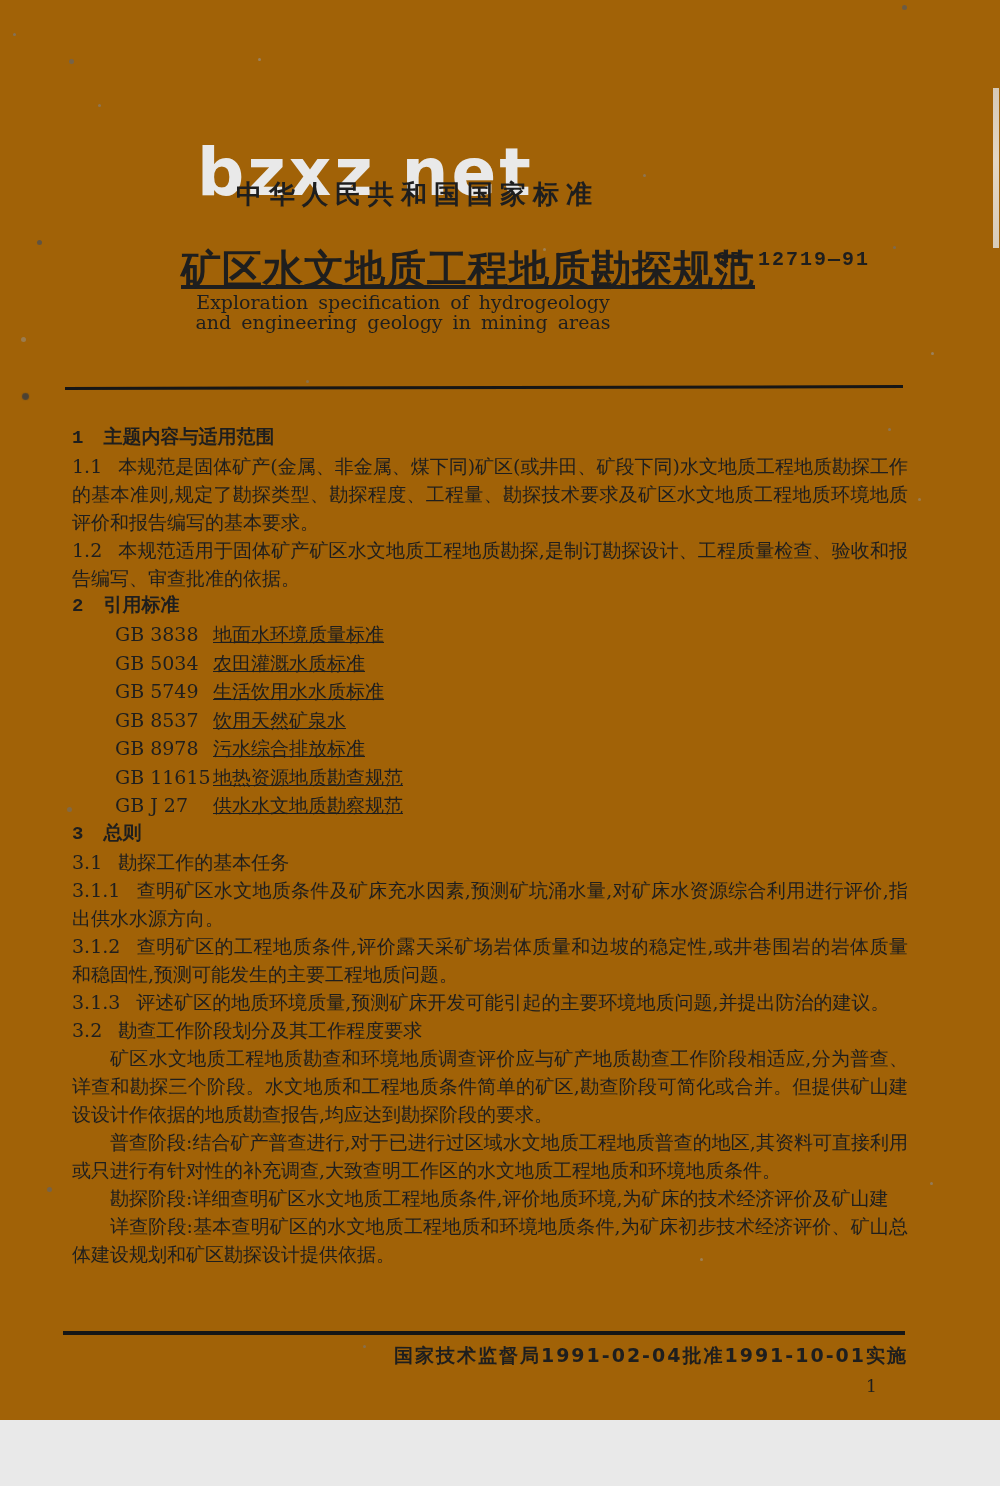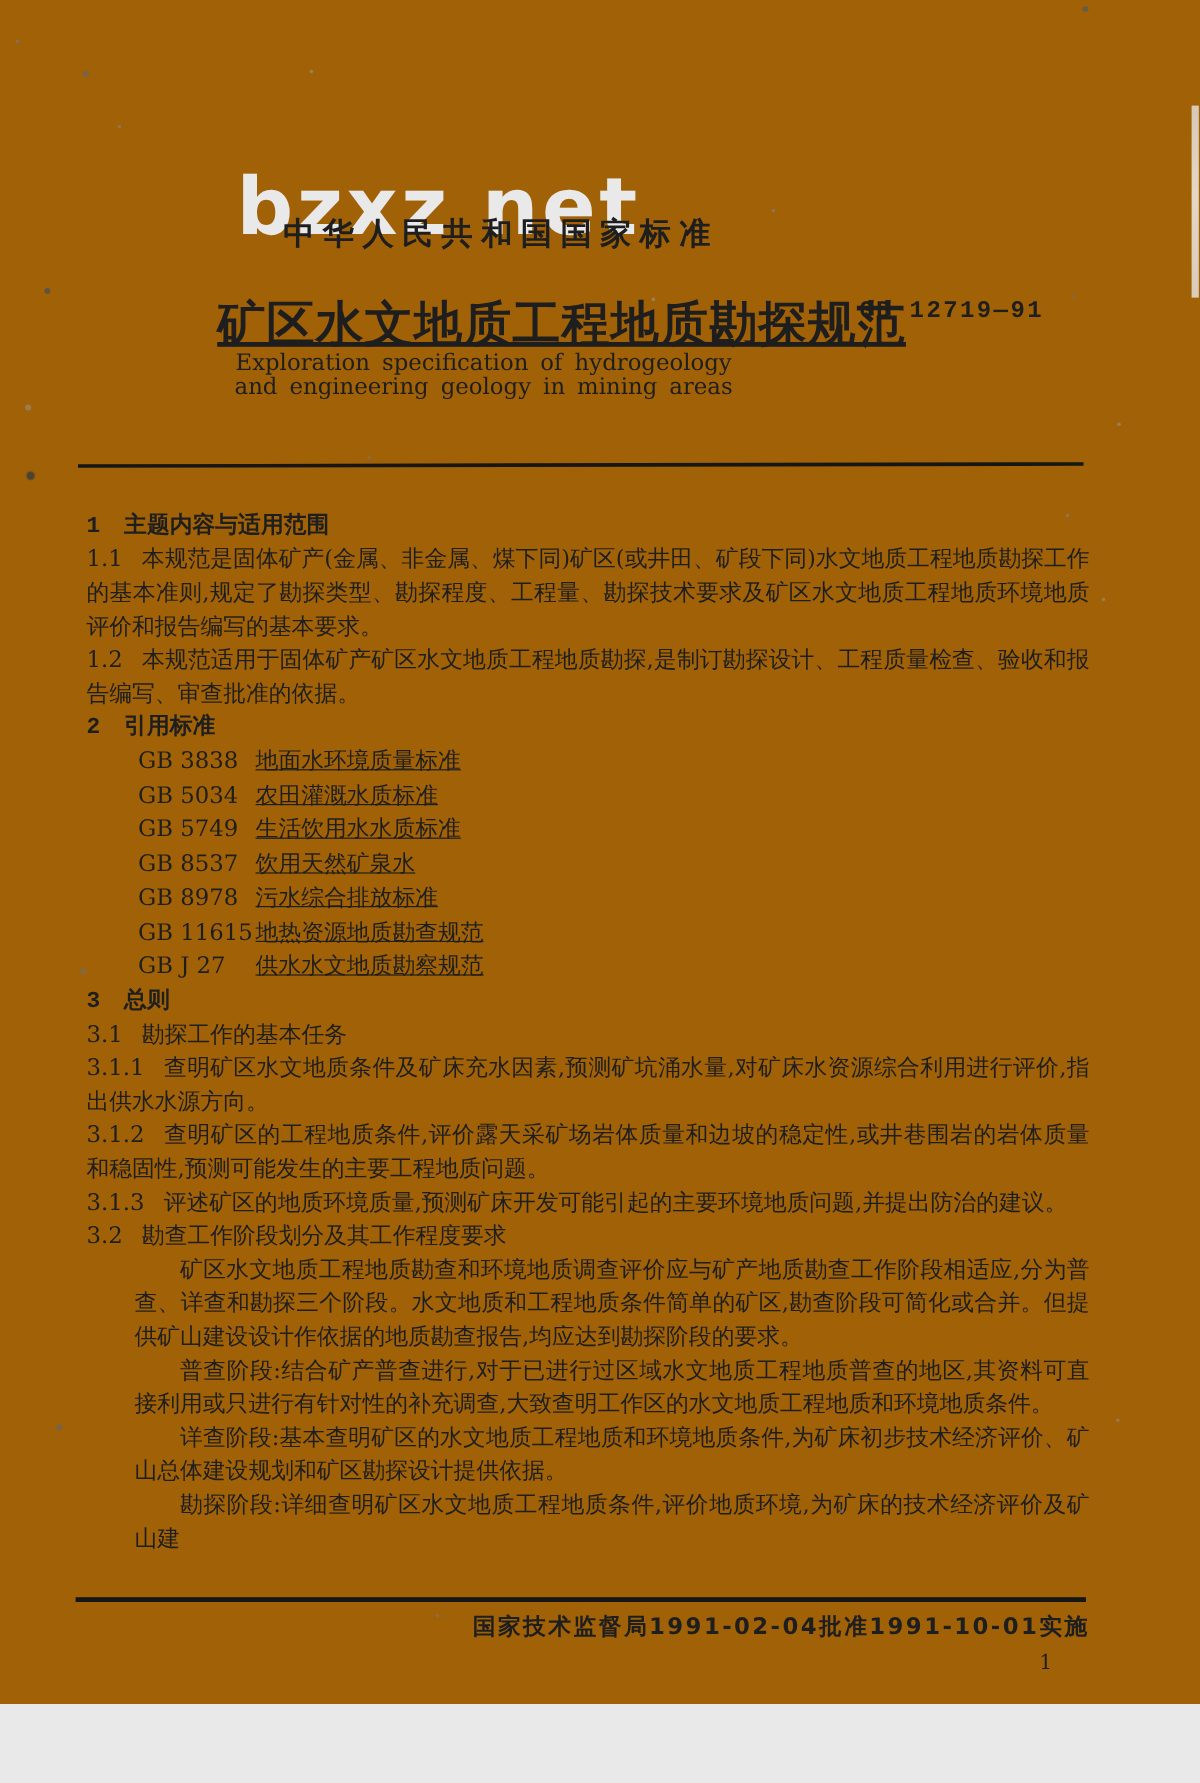--- a/index.html
+++ b/index.html
@@ -69,21 +69,21 @@
   .sec1 { margin:0 0 8px 0; }
   .sec2 { margin:18px 0 10px 0; }
   .sec3 { margin:18px 0 8px 0; }
 
   p { margin:0; }
   p.clause .num { margin-right:16px; white-space:nowrap; }
 
   .std-list .std-row { padding-left:43px; line-height:28.5px; text-align:left;text-decoration:underline; }
   .std-list .std-code { display:inline-block; min-width:98px; }
 
-  .stages p.stage { text-indent:38px;margin-left:40px; }
+  .stages p.stage { text-indent:38px; }
 
   
   .footer {
     position:absolute; left:72px; top:1343px; width:836px;
     display:flex; justify-content:flex-end;
     font-size:19px; font-weight:bold; letter-spacing:2px;
     z-index:1;
   }
   .page-number {
     position:absolute; left:866px; top:1376px;
@@ -170,22 +170,22 @@
         <p class="clause"><span class="num">3.1</span><span>勘探工作的基本任务</span></p>
         <p class="clause"><span class="num">3.1.1</span><span>查明矿区水文地质条件及矿床充水因素,预测矿坑涌水量,对矿床水资源综合利用进行评价,指出供水水源方向。</span></p>
         <p class="clause"><span class="num">3.1.2</span><span>查明矿区的工程地质条件,评价露天采矿场岩体质量和边坡的稳定性,或井巷围岩的岩体质量和稳固性,预测可能发生的主要工程地质问题。</span></p>
         <p class="clause"><span class="num">3.1.3</span><span>评述矿区的地质环境质量,预测矿床开发可能引起的主要环境地质问题,并提出防治的建议。</span></p>
         <p class="clause"><span class="num">3.2</span><span>勘查工作阶段划分及其工作程度要求</span></p>
       </div>
 
     <div class="stages">
         <p class="stage">矿区水文地质工程地质勘查和环境地质调查评价应与矿产地质勘查工作阶段相适应,分为普查、详查和勘探三个阶段。水文地质和工程地质条件简单的矿区,勘查阶段可简化或合并。但提供矿山建设设计作依据的地质勘查报告,均应达到勘探阶段的要求。</p>
         <p class="stage">普查阶段:结合矿产普查进行,对于已进行过区域水文地质工程地质普查的地区,其资料可直接利用或只进行有针对性的补充调查,大致查明工作区的水文地质工程地质和环境地质条件。</p>
+        <p class="stage">勘探阶段:详细查明矿区水文地质工程地质条件,评价地质环境,为矿床的技术经济评价及矿山建</p>
         <p class="stage">详查阶段:基本查明矿区的水文地质工程地质和环境地质条件,为矿床初步技术经济评价、矿山总体建设规划和矿区勘探设计提供依据。</p>
-        <p class="stage">勘探阶段:详细查明矿区水文地质工程地质条件,评价地质环境,为矿床的技术经济评价及矿山建</p>
       </div>
 
   </div>
 
   <div class="rule rule-bottom"></div>
 
   <div class="footer">
     <span class="approval">国家技术监督局1991-02-04批准</span>
     <span class="impl">1991-10-01实施</span>
   </div>

